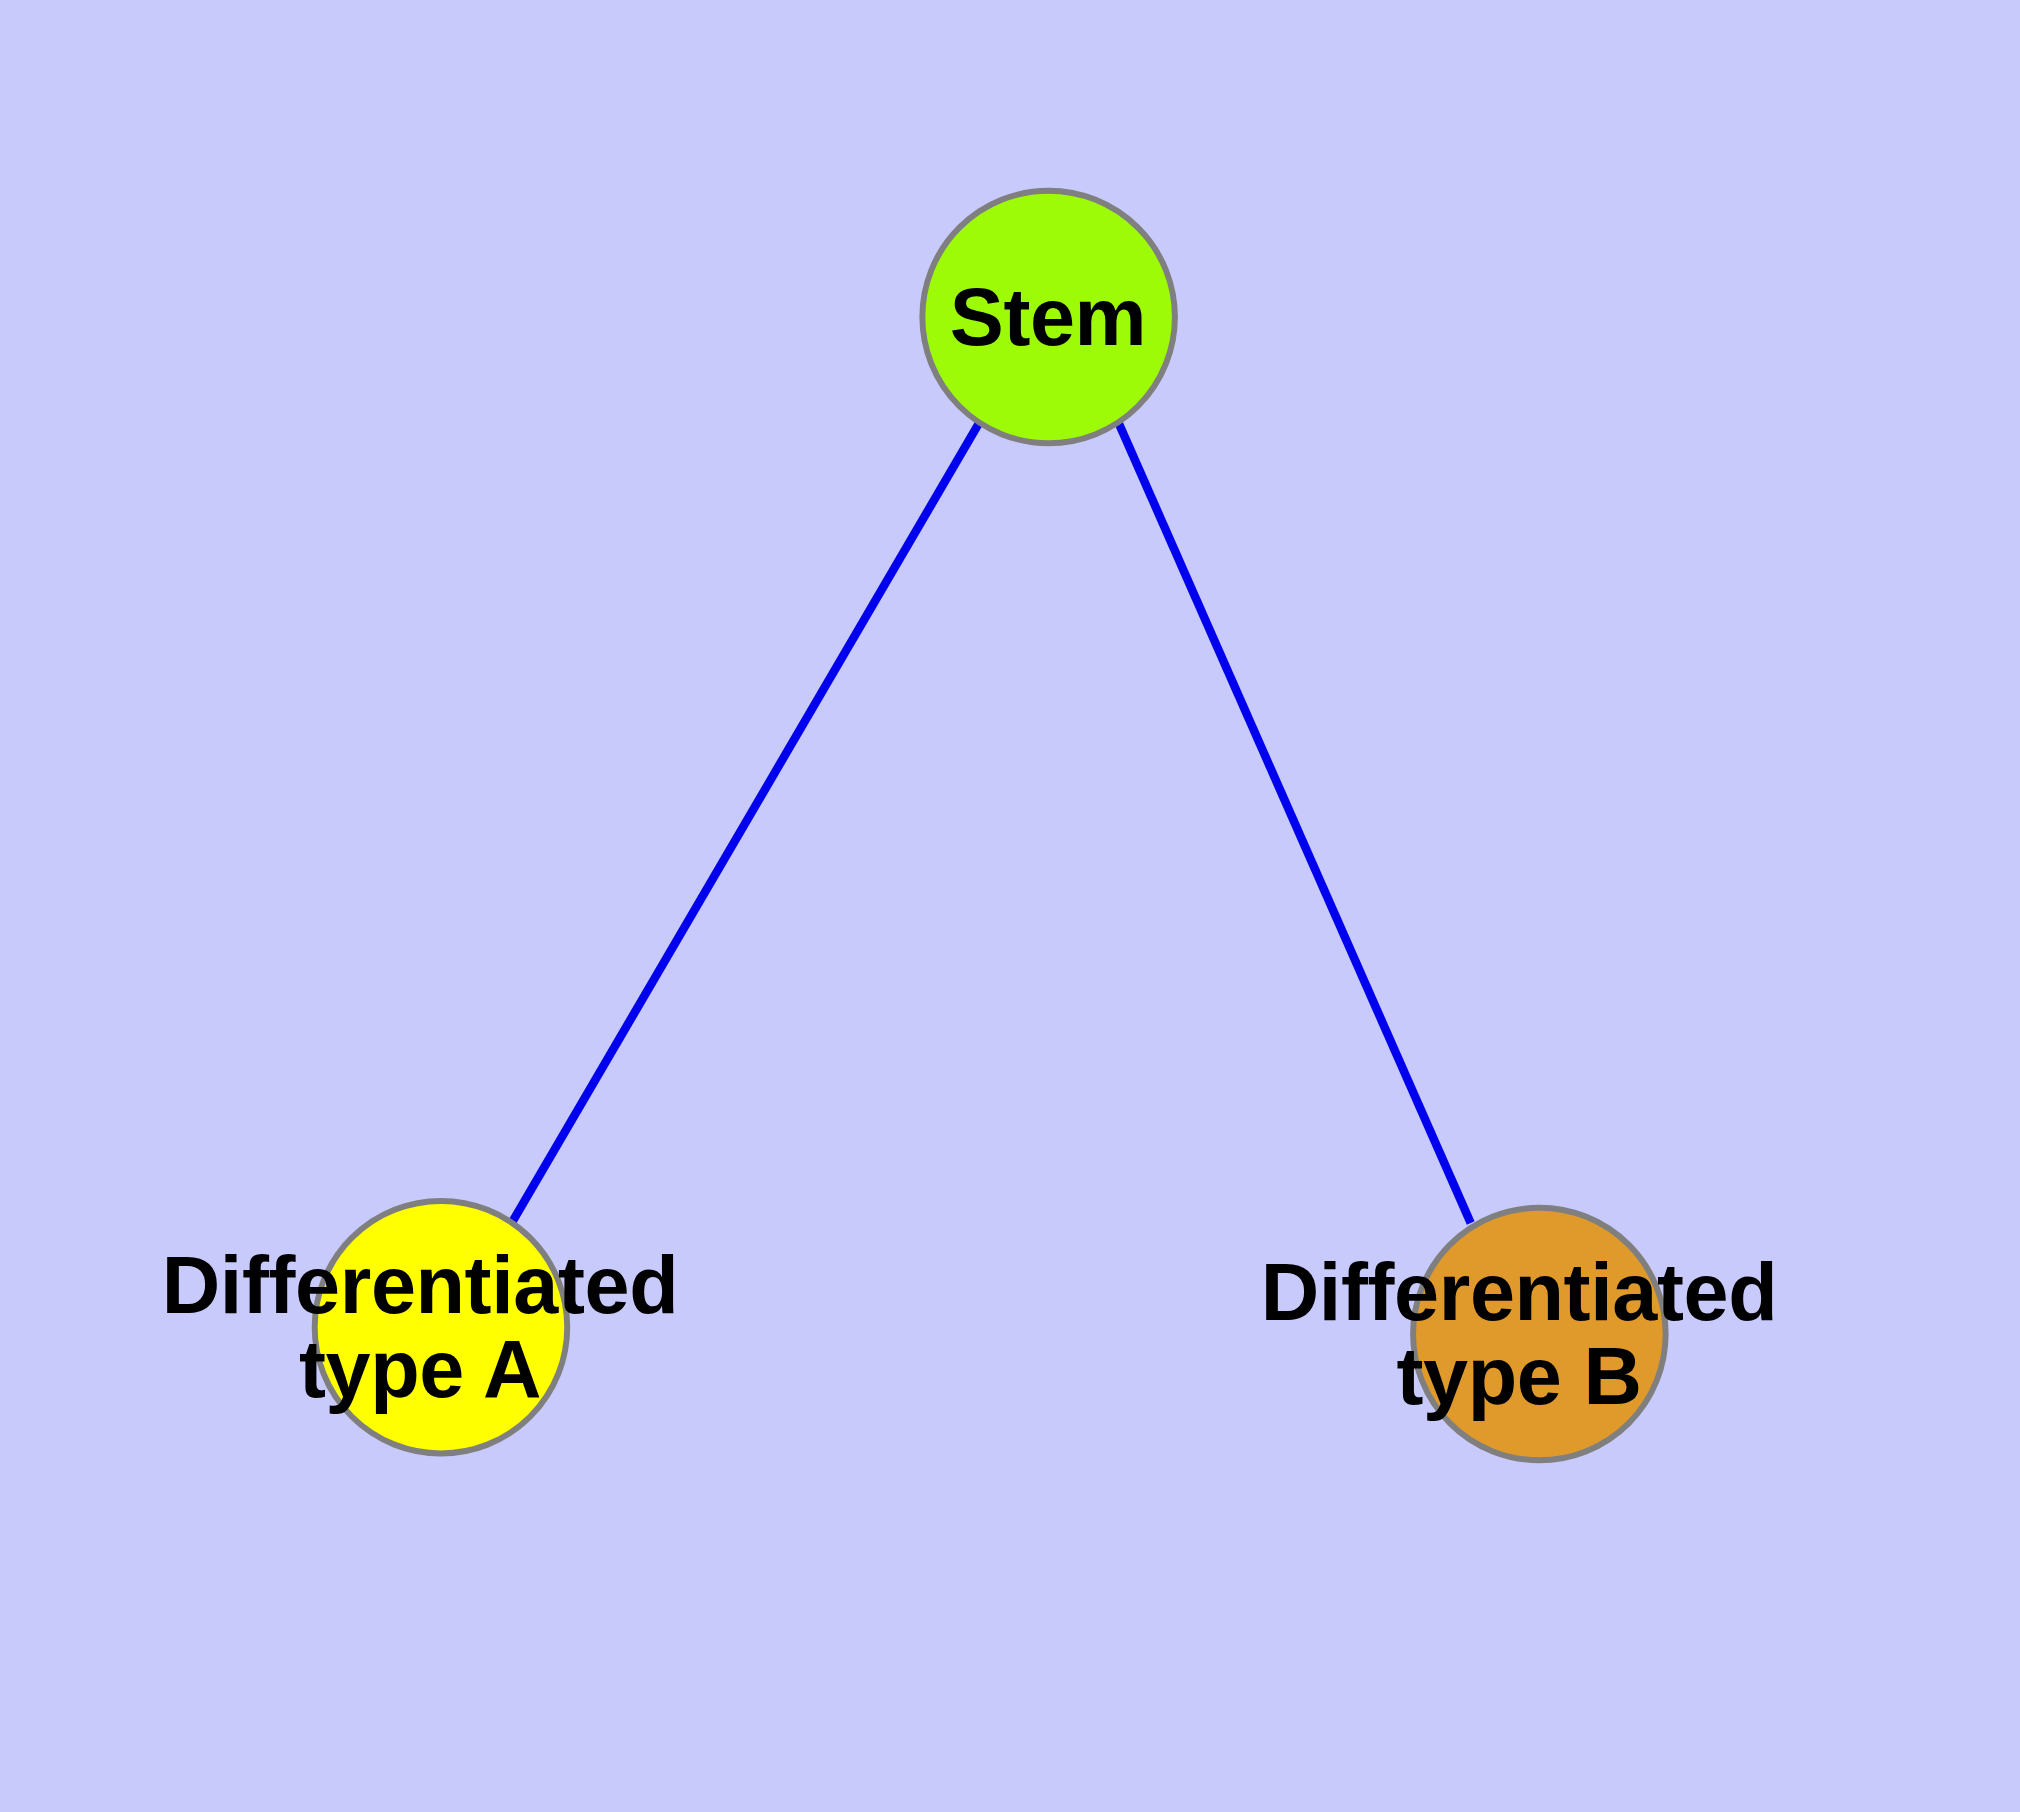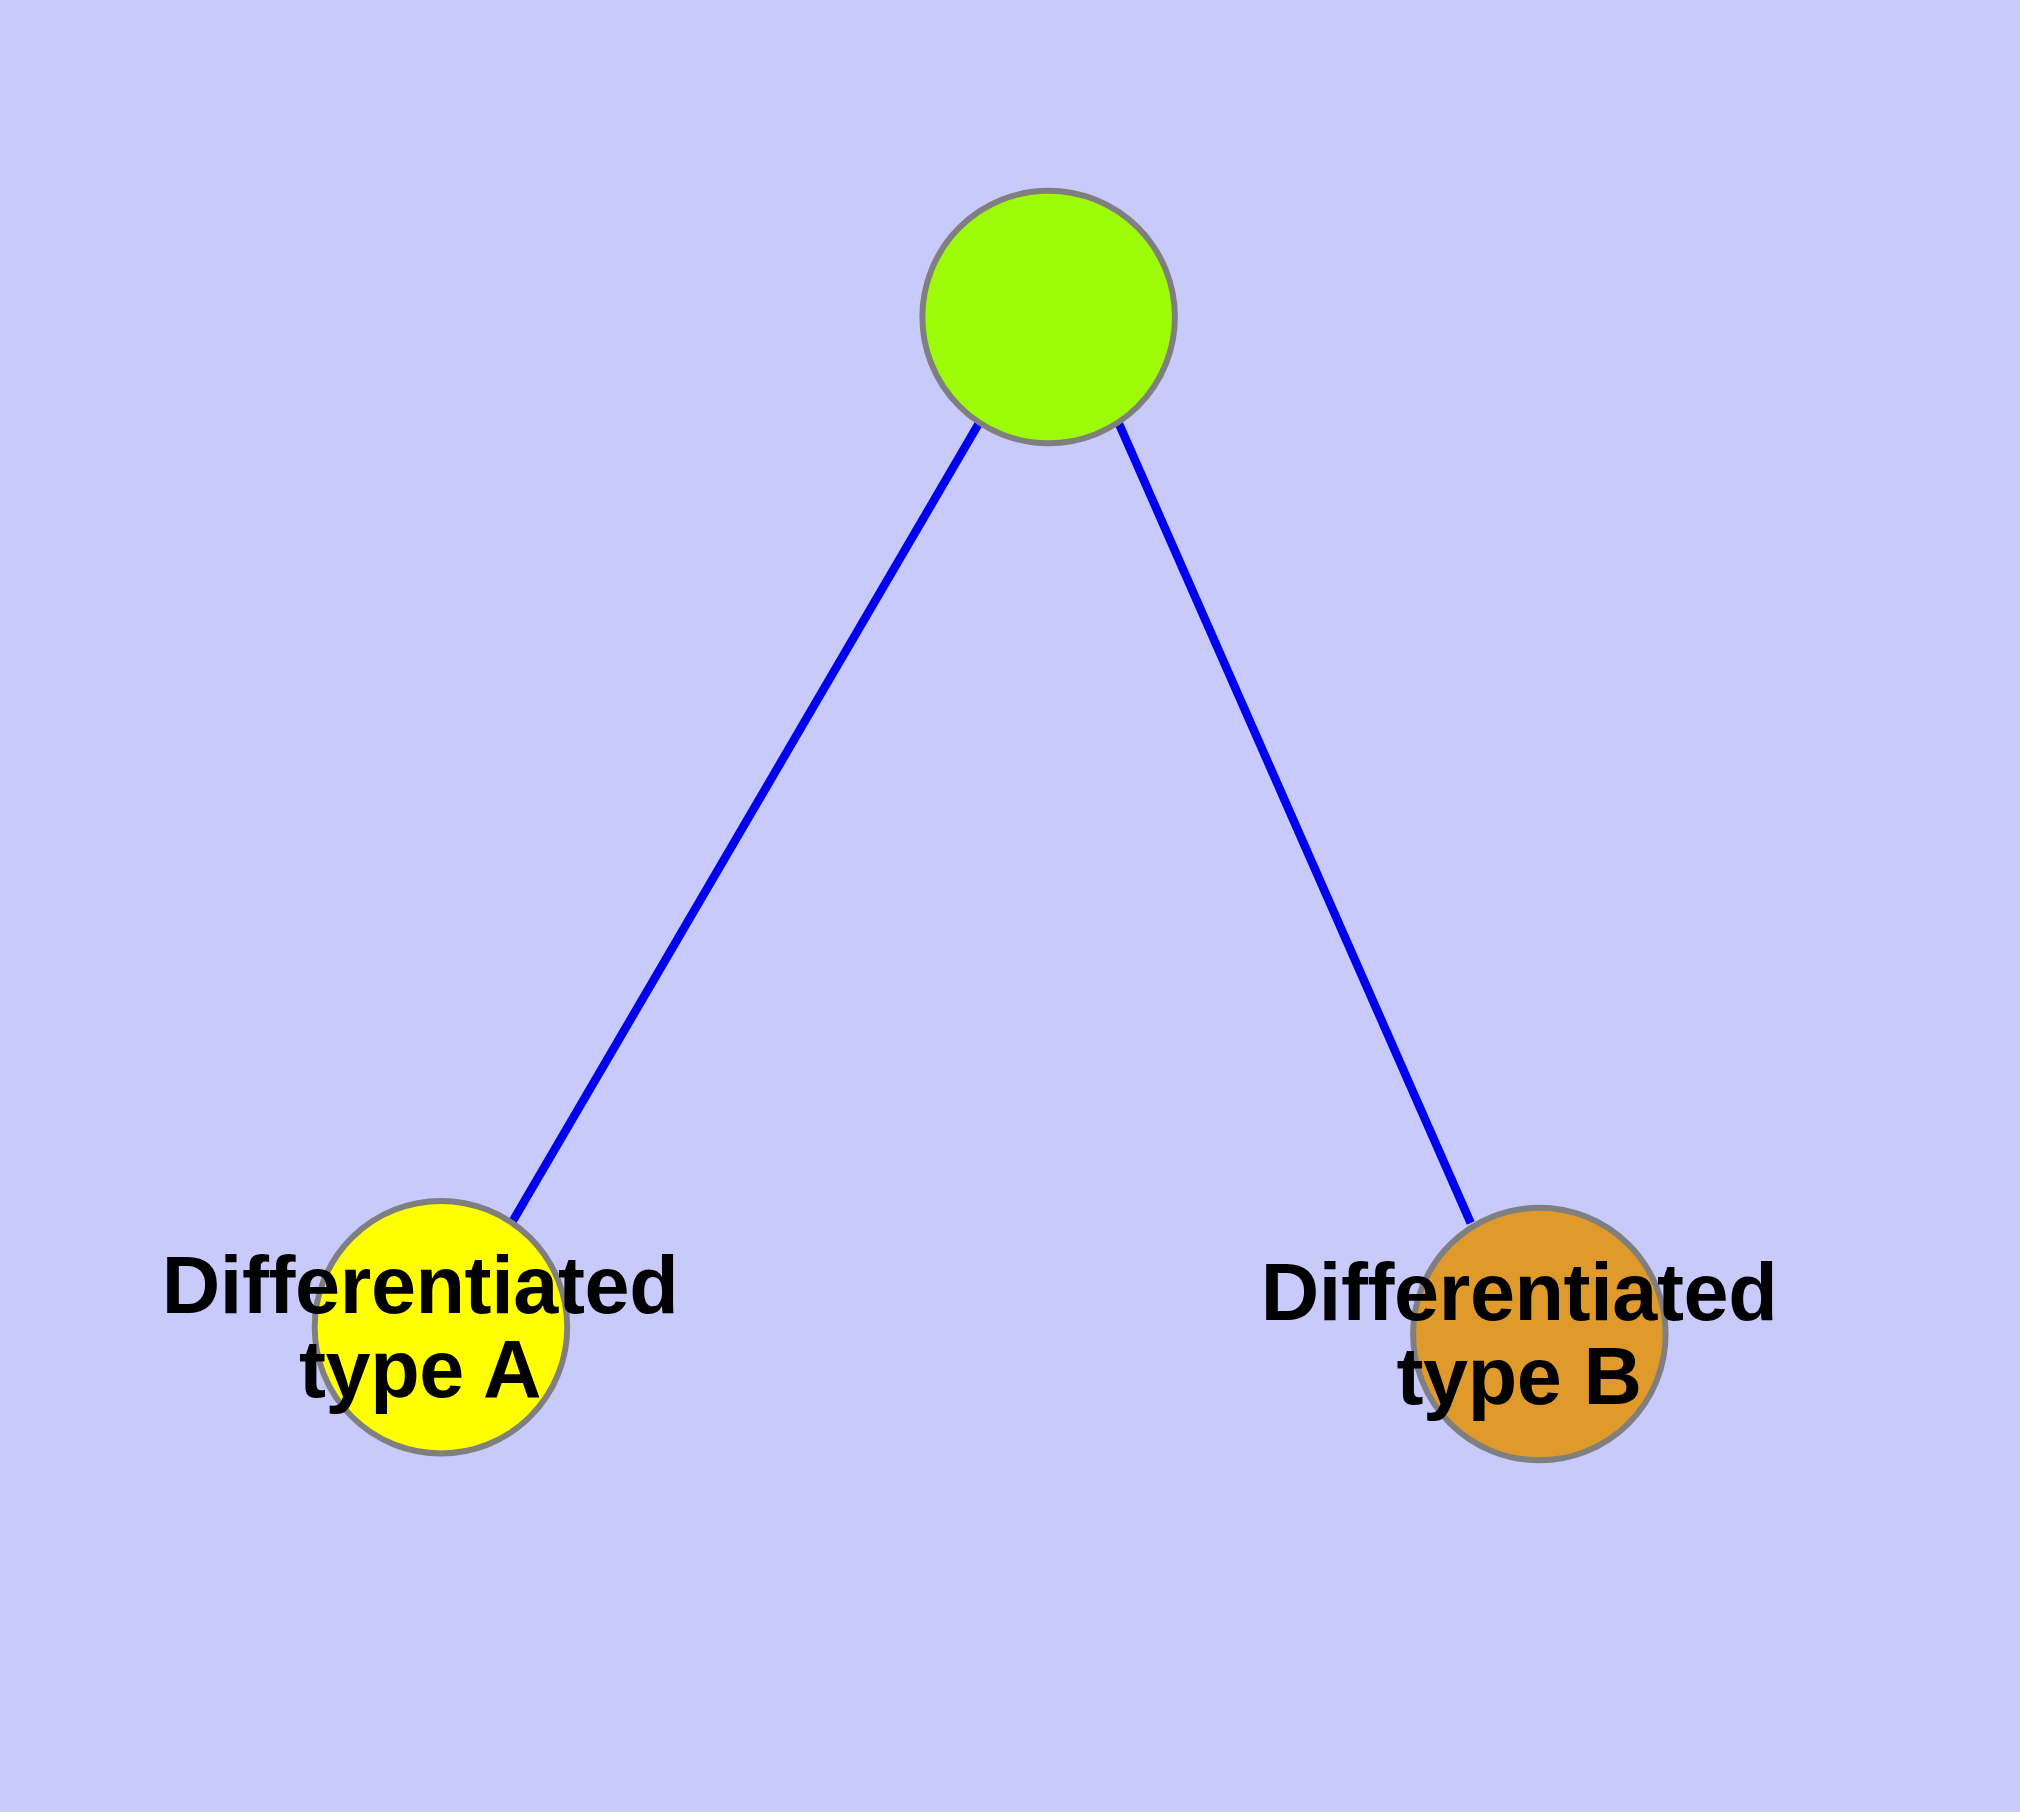--- a/index.html
+++ b/index.html
@@ -67,20 +67,21 @@
       <line class="graph-edge" x1="1155" y1="499" x2="604" y2="1442" stroke="#0000ee" stroke-width="10" stroke-linecap="butt"></line>
       <line class="graph-edge" x1="1320" y1="500" x2="1735" y2="1443" stroke="#0000ee" stroke-width="10" stroke-linecap="butt"></line>
     </g>
     <g>
       <circle class="graph-node" cx="1237" cy="374" r="149" fill="#9efb08" stroke="#7f7f7f" stroke-width="7"></circle>
       <circle class="graph-node" cx="520" cy="1566" r="149" fill="#ffff00" stroke="#7f7f7f" stroke-width="7"></circle>
       <circle class="graph-node" cx="1816" cy="1574" r="149" fill="#e09a2b" stroke="#7f7f7f" stroke-width="7"></circle>
     </g>
   </svg>
 
+  <div class="node-label" id="label-stem" style="color: rgb(0, 0, 0); font-size: 81px;">Stem</div>
 
   <div class="node-label" id="label-diff-a" style="color: rgb(0, 0, 0); font-size: 81px;">Differentiated
 type A</div>
 
   <div class="node-label" id="label-diff-b" style="color: rgb(0, 0, 0); font-size: 81px;">Differentiated
 type B</div>
 
 </div>
 
 

